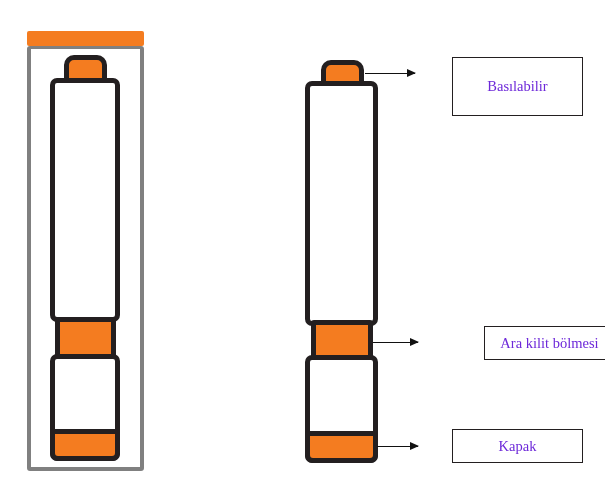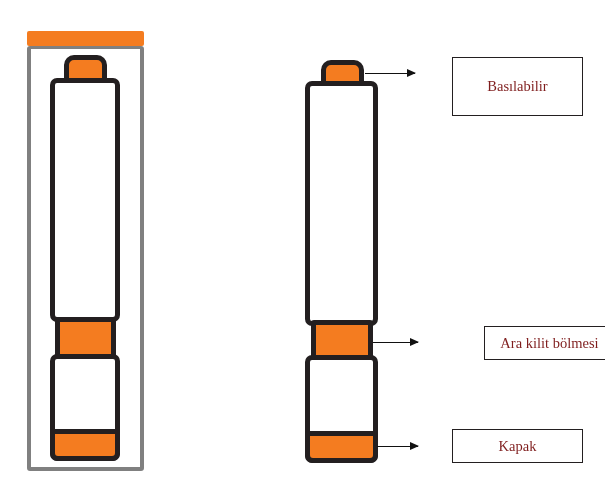--- a/index.html
+++ b/index.html
@@ -1,21 +1,21 @@
 <!DOCTYPE html>
 <html><head>
 <meta charset="utf-8">
 <style>
   html, body { margin: 0; padding: 0; background: #ffffff; }
   body { width: 605px; height: 492px; position: relative; overflow: hidden; font-family: "Liberation Serif", "DejaVu Serif", serif; }
   .abs { position: absolute; box-sizing: border-box; }
   .orange { background: #f47c20; }
   .dark { border: 5px solid #231f20; }
   .white { background: #ffffff; }
-  .label-box { border: 1px solid #231f20; background: #fff; display: flex; align-items: center; justify-content: center; text-align: center; font-size: 14.5px; line-height: 19px; color: #7f1d1d; }
+  .label-box { border: 1px solid #231f20; background: #fff; display: flex; align-items: center; justify-content: center; text-align: center; font-size: 14.5px; line-height: 19px; color: #6d28d9; }
   .arrow { position: absolute; height: 1px; background: #111; }
   .arrow::after { content: ""; position: absolute; right: -1px; top: -4px; border-left: 9px solid #111; border-top: 4.5px solid transparent; border-bottom: 4.5px solid transparent; }
 </style>
 </head>
 <body>
 
 <div>
   <div class="abs orange" style="left:27px;top:31px;width:117px;height:15px;border-radius:2px;"></div>
   <div class="abs" style="left:27px;top:46px;width:117px;height:425px;border:4px solid #808080;border-top-width:3px;border-radius:3px;"></div>
 

